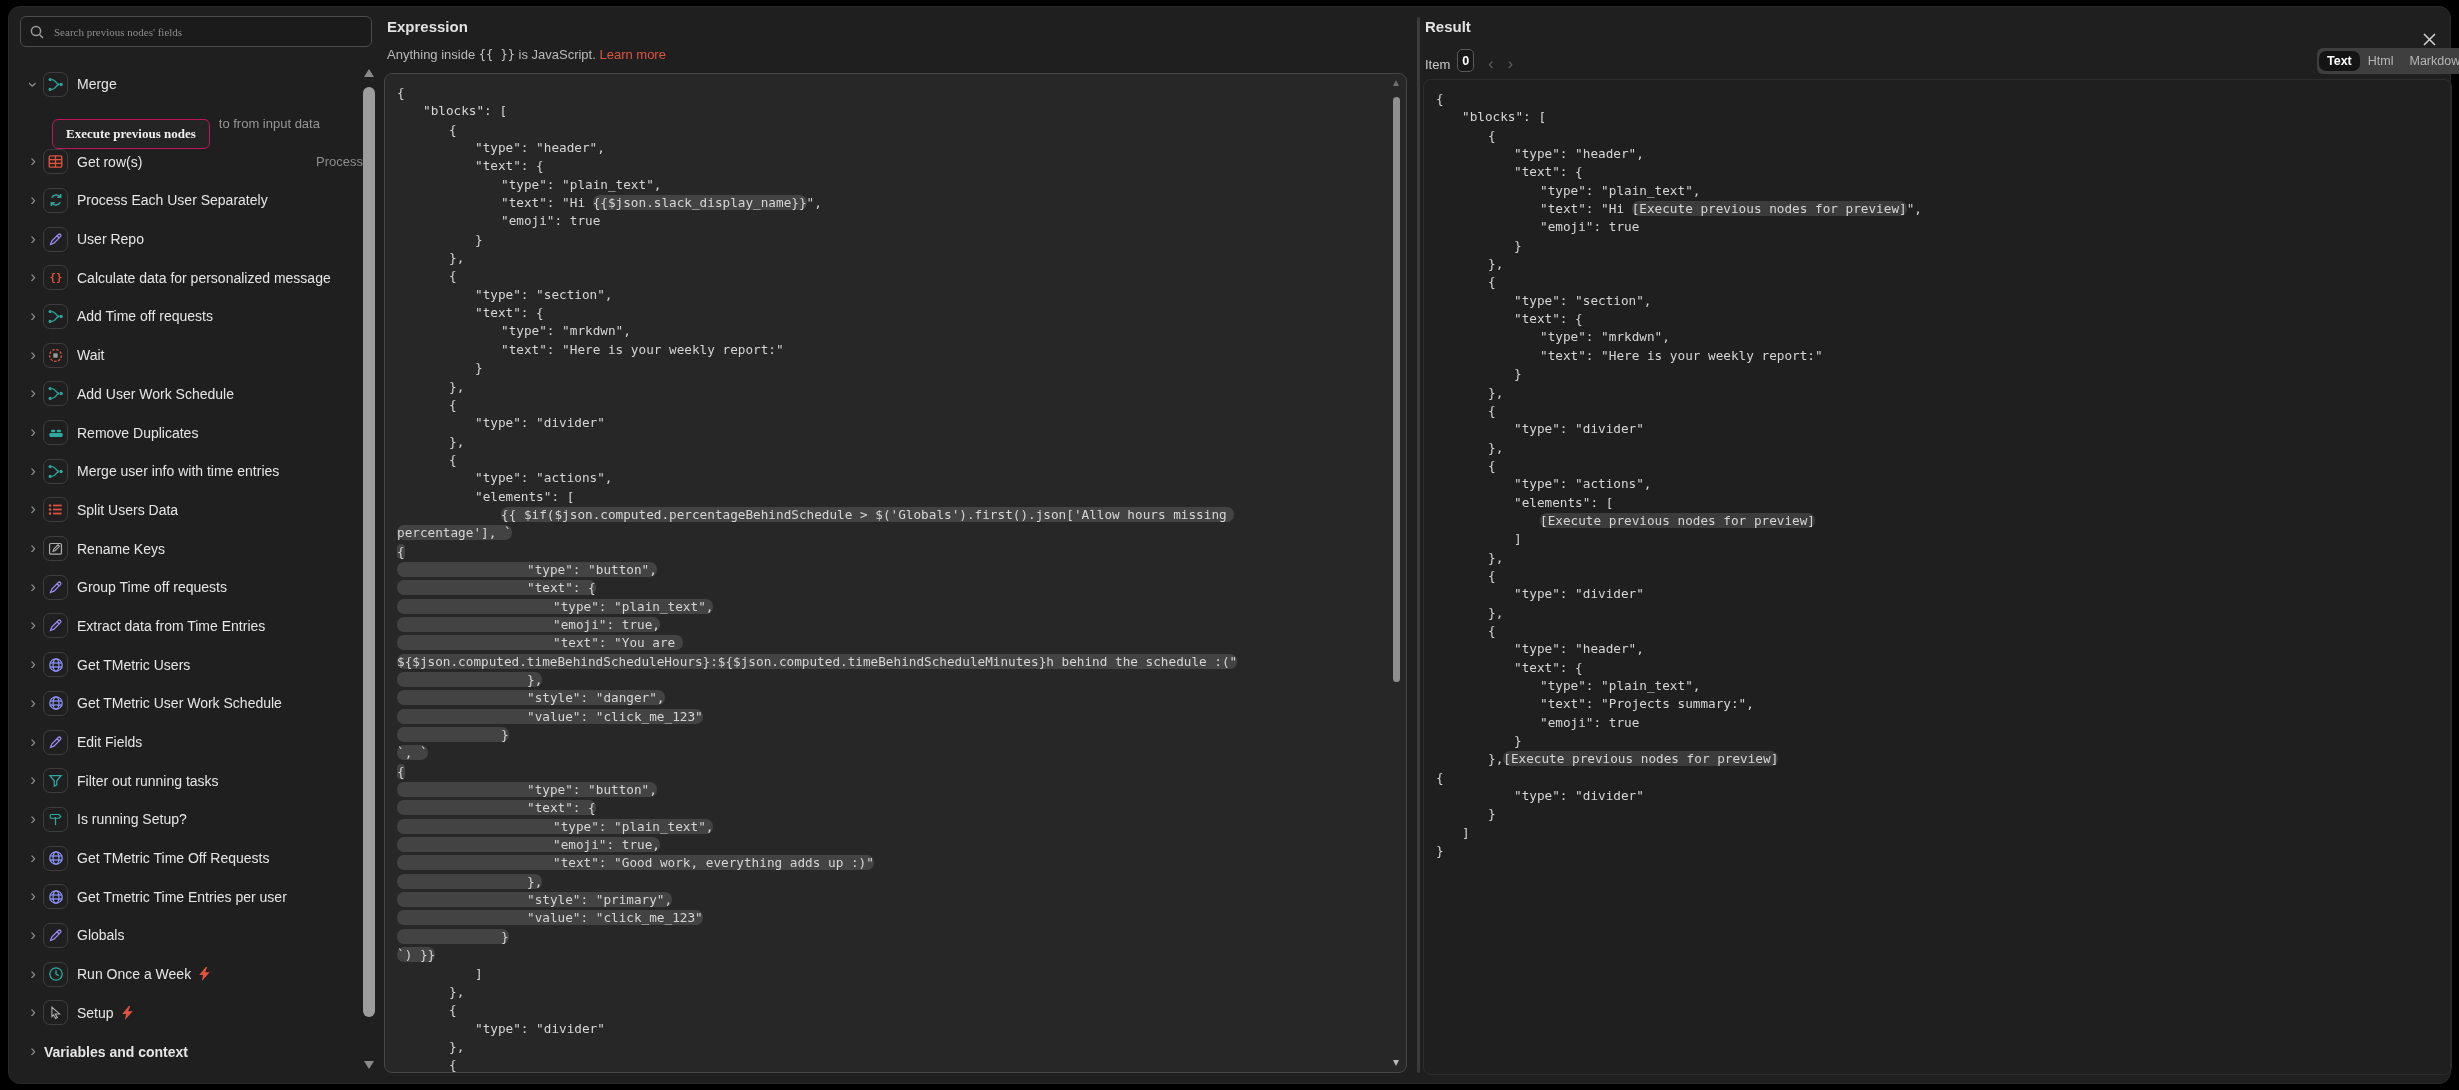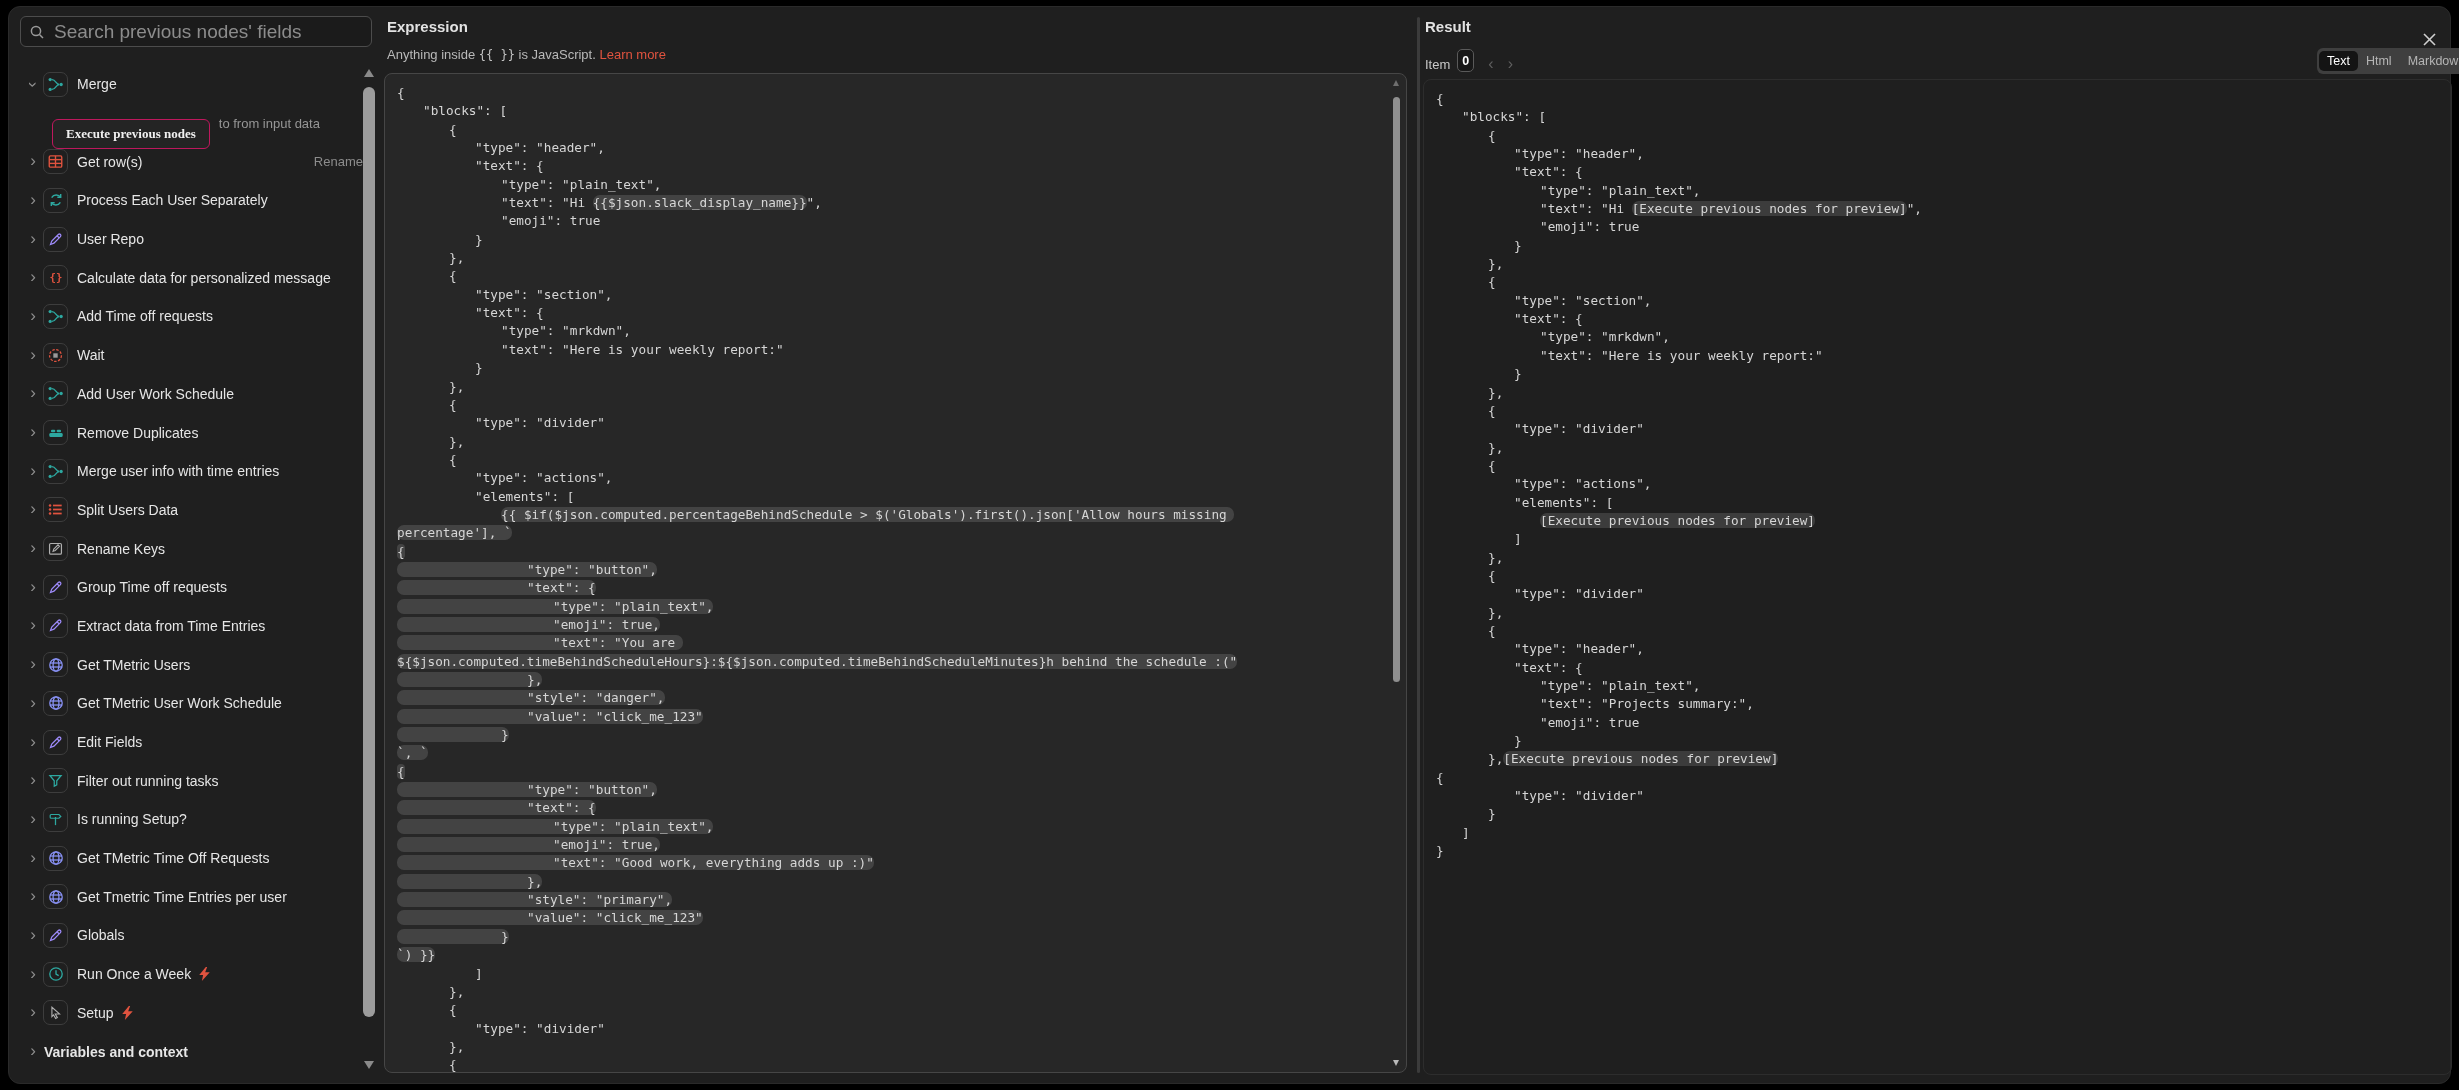--- a/index.html
+++ b/index.html
@@ -3,21 +3,21 @@
 <meta charset="utf-8">
 <style>
   html,body{margin:0;padding:0;background:#000;}
   body{width:2459px;height:1090px;overflow:hidden;font-family:"Liberation Sans",sans-serif;-webkit-font-smoothing:antialiased;}
   .screen{position:relative;width:2459px;height:1090px;background:#000;}
   .modal{position:absolute;left:8px;top:6px;width:2443px;height:1078px;background:#1f1f1f;border-radius:12px;border:1px solid #2a2a2a;box-sizing:border-box;}
 
   
   .search-box{position:absolute;left:11px;top:9px;width:352px;height:31px;border:1px solid #4c4c4c;border-radius:6px;background:#1b1b1b;display:flex;align-items:center;box-sizing:border-box;padding:0 9px;}
   .search-box svg{flex:0 0 auto;margin-right:8px;}
-  .search-box input{flex:1;background:transparent;border:none;outline:none;color:#d8d8d8;font-size:19px;font-family:Liberation Sans, sans-serif;}
+  .search-box input{flex:1;background:transparent;border:none;outline:none;color:#d8d8d8;font-size:11px;font-family:Liberation Serif, serif;}
   .search-box input::placeholder{color:#8c8c8c;}
   .node-list{position:absolute;left:0;top:58px;width:376px;}
   .node-row{height:38.7px;display:flex;align-items:center;padding-left:14px;box-sizing:border-box;}
   .chev{width:20px;flex:0 0 auto;color:#8e8e8e;font-size:17px;line-height:1;display:flex;align-items:center;justify-content:center;transform:translateY(-1px);}
   .chev.expanded{transform:rotate(90deg);}
   .icon-box{width:25px;height:25px;flex:0 0 auto;border:1px solid #3d3d3d;border-radius:7px;box-sizing:border-box;display:flex;align-items:center;justify-content:center;}
   .node-label{margin-left:9px;color:#e6e6e6;font-size:14px;font-weight:normal;white-space:nowrap;}
   .node-badge{margin-left:auto;margin-right:22px;color:#8c8c8c;font-size:13px;font-weight:normal;}
   .bolt{margin-left:8px;display:flex;align-items:center;}
   .exec-row{height:38.7px;display:flex;align-items:center;padding-left:43px;box-sizing:border-box;}
@@ -49,21 +49,21 @@
 
   
   .res-title{left:1416px;top:11px;}
   .close-btn{position:absolute;left:2408px;top:20px;width:24px;height:24px;display:flex;align-items:center;justify-content:center;cursor:pointer;}
   .item-row{position:absolute;left:1416px;top:41px;height:24px;display:flex;align-items:flex-end;}
   .item-label{color:#c8c8c8;font-size:13px;margin-right:7px;}
   .item-box{width:15px;height:21px;border:1px solid #5a5a5a;border-radius:5px;background:#181818;color:#fff;font-size:12.5px;font-weight:bold;display:flex;align-items:center;justify-content:center;}
   .item-arrow{color:#5f5f5f;font-size:16px;margin-left:14px;cursor:default;line-height:1;}
   .tabs{position:absolute;left:2308px;top:41px;height:26px;background:#3f3f3f;border-radius:6px;display:flex;align-items:center;padding:0 2px;box-sizing:border-box;}
   .tab{padding:3px 8px;font-size:12.5px;color:#b5b5b5;border-radius:5px;cursor:pointer;white-space:nowrap;}
-  .tab.active{background:#141414;color:#fff;font-weight:normal;}
+  .tab.active{background:#141414;color:#fff;font-weight:bold;border-radius:7px;}
   .result-box{position:absolute;left:1414px;top:72px;width:1029px;height:996px;border:1px solid #2d2d2d;border-radius:8px;box-sizing:border-box;overflow:hidden;}
 </style>
 </head>
 <body>
 
 <div class="screen">
   <div class="modal">
 
     <div class="search-box">
       <svg width="14" height="14" viewBox="0 0 14 14">
@@ -94,21 +94,21 @@
           <span class="chev ">›</span>
           <span class="icon-box">
             <svg width="15" height="15" viewBox="0 0 24 24">
               <rect x="2" y="3" width="20" height="18" rx="2" fill="none" stroke="#e0533f" stroke-width="2.2"></rect>
               <line x1="2" y1="9" x2="22" y2="9" stroke="#e0533f" stroke-width="2.2"></line>
               <line x1="2" y1="15" x2="22" y2="15" stroke="#e0533f" stroke-width="2.2"></line>
               <line x1="12" y1="3" x2="12" y2="21" stroke="#e0533f" stroke-width="2.2"></line>
             </svg>
           </span>
           <span class="node-label">Get row(s)</span>
-          <span class="node-badge">Rename</span>
+          <span class="node-badge">Process</span>
         </div>
         <div class="node-row">
           <span class="chev ">›</span>
           <span class="icon-box">
             <svg width="16" height="16" viewBox="0 0 24 24">
               <path d="M19 8 A8 8 0 0 0 5.5 8.5" fill="none" stroke="#2da8a0" stroke-width="2.2"></path>
               <path d="M5 16 A8 8 0 0 0 18.5 15.5" fill="none" stroke="#2da8a0" stroke-width="2.2"></path>
               <path d="M19 3 v5 h-5" fill="none" stroke="#2da8a0" stroke-width="2.2"></path>
               <path d="M5 21 v-5 h5" fill="none" stroke="#2da8a0" stroke-width="2.2"></path>
             </svg>

